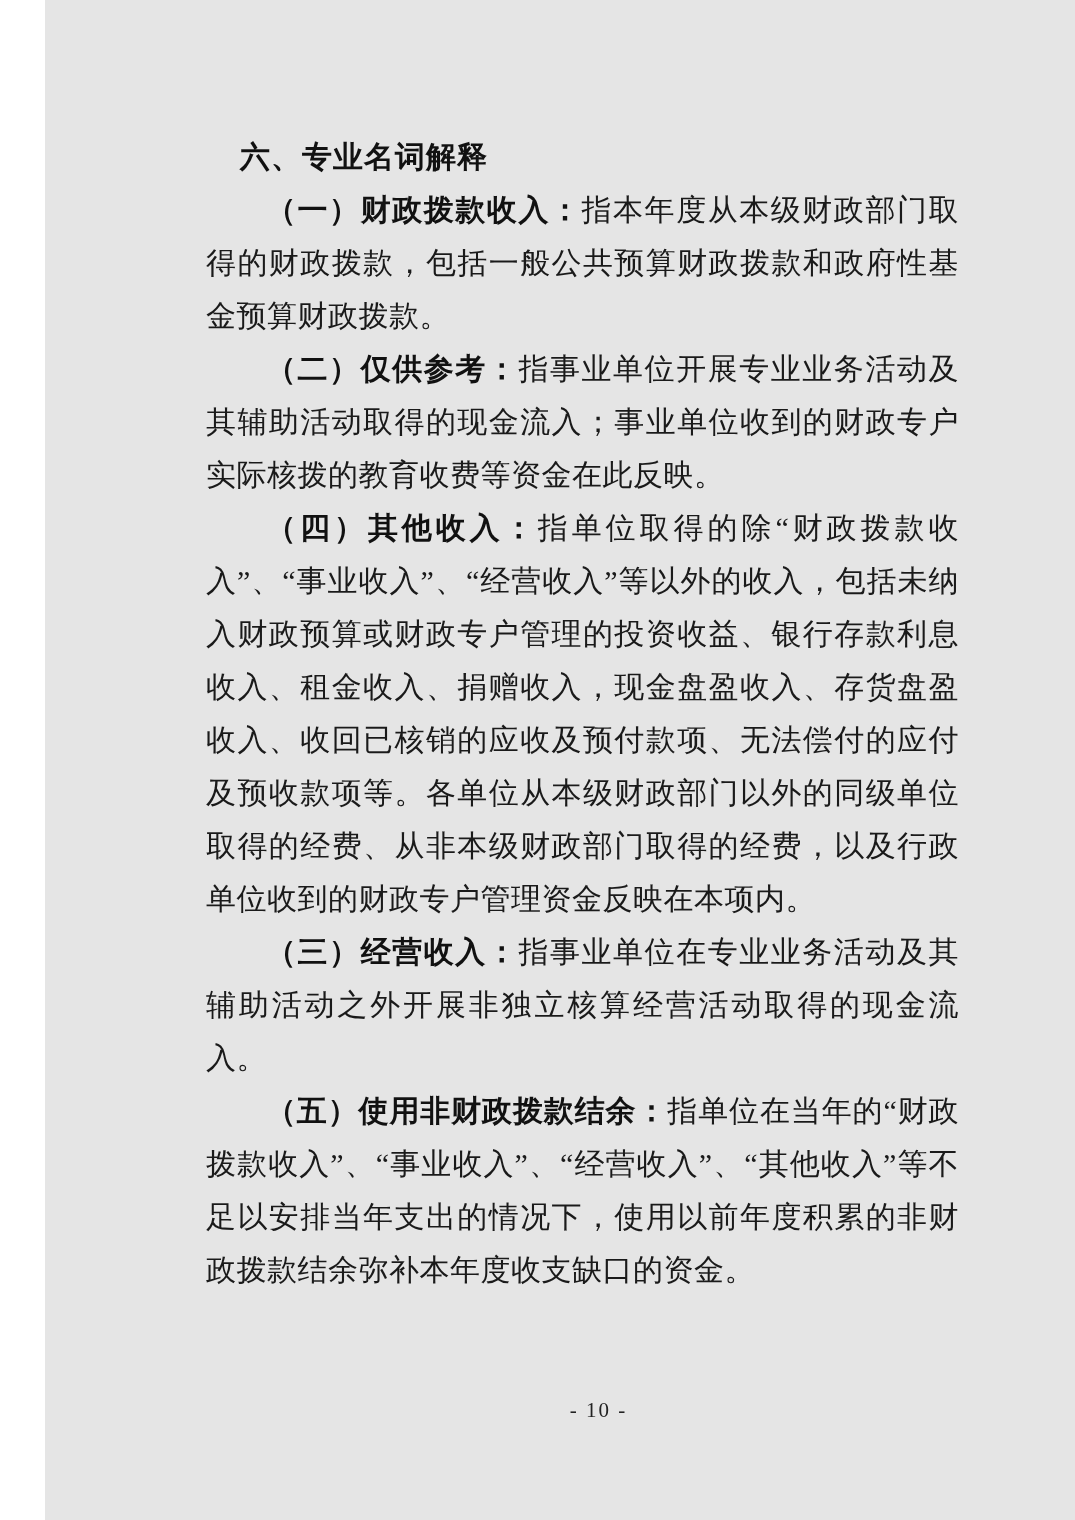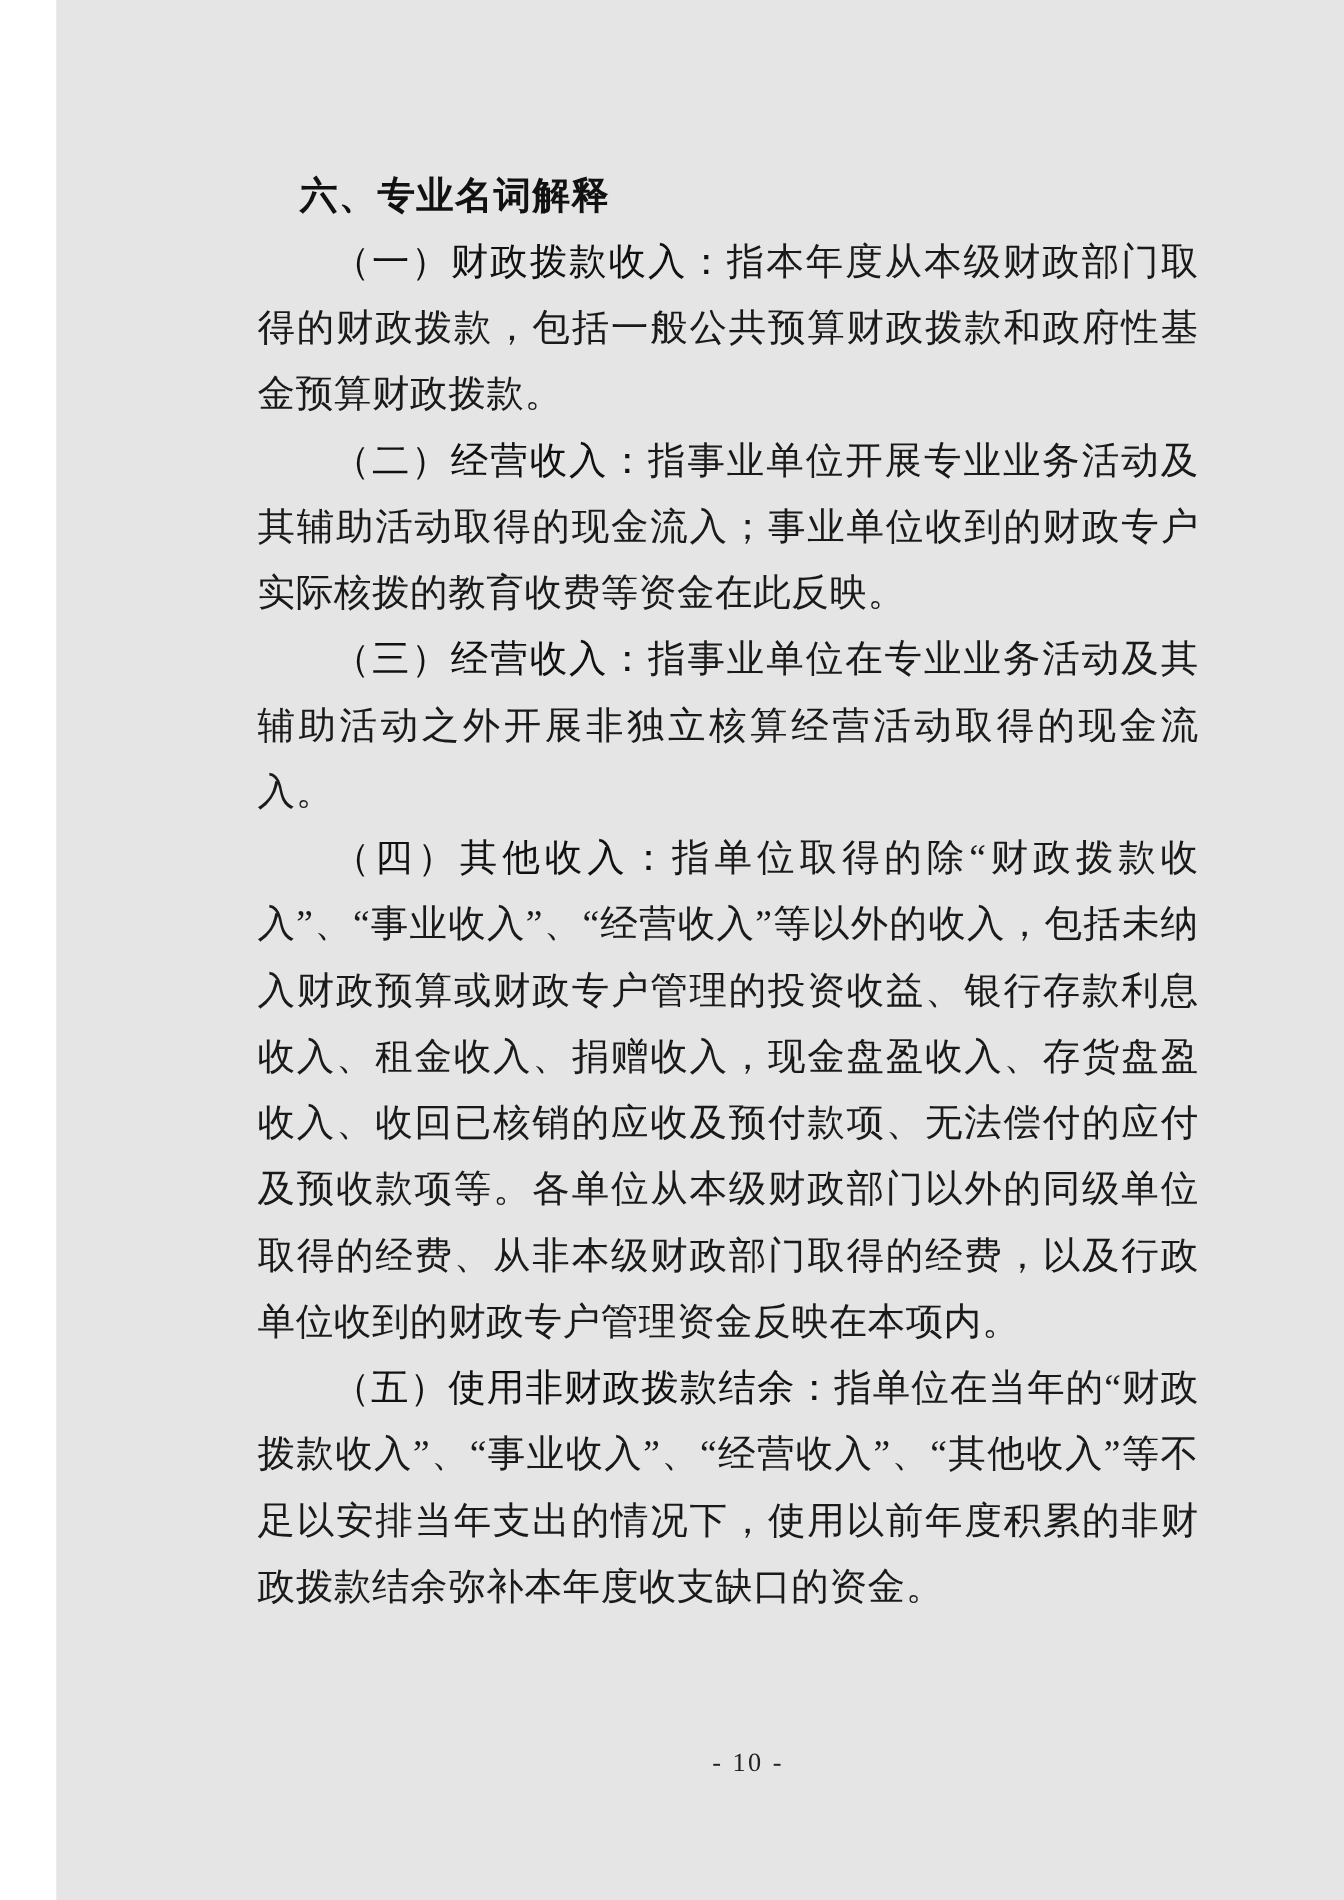--- a/index.html
+++ b/index.html
@@ -34,21 +34,21 @@
   }
   .para {
     margin: 0;
     font-size: 30px;
     line-height: 53px;
     text-align: justify;
     text-indent: 2em;
     letter-spacing: 0.5px;
   }
   .term-label {
-    font-weight: normal;
+    font-weight: bold;
     color: #111111;
   }
   .term-def {
     font-weight: normal;
   }
   .page-number {
     position: absolute;
     top: 1398px;
     left: 16px;
     width: 100%;
@@ -62,25 +62,25 @@
 <body>
 
 <div class="page">
   <div class="content">
 
     <h1 class="heading">六、专业名词解释</h1>
 
 
     <p class="para"><span class="term-label">（一）财政拨款收入：</span><span class="term-def">指本年度从本级财政部门取得的财政拨款，包括一般公共预算财政拨款和政府性基金预算财政拨款。</span></p>
 
-    <p class="para"><span class="term-label">（二）经营收入：</span><span class="term-def">指事业单位开展专业业务活动及其辅助活动取得的现金流入；事业单位收到的财政专户实际核拨的教育收费等资金在此反映。</span></p>
+    <p class="para"><span class="term-label">（二）仅供参考：</span><span class="term-def">指事业单位开展专业业务活动及其辅助活动取得的现金流入；事业单位收到的财政专户实际核拨的教育收费等资金在此反映。</span></p>
+
+    <p class="para"><span class="term-label">（四）其他收入：</span><span class="term-def">指单位取得的除“财政拨款收入”、“事业收入”、“经营收入”等以外的收入，包括未纳入财政预算或财政专户管理的投资收益、银行存款利息收入、租金收入、捐赠收入，现金盘盈收入、存货盘盈收入、收回已核销的应收及预付款项、无法偿付的应付及预收款项等。各单位从本级财政部门以外的同级单位取得的经费、从非本级财政部门取得的经费，以及行政单位收到的财政专户管理资金反映在本项内。</span></p>
 
     <p class="para"><span class="term-label">（三）经营收入：</span><span class="term-def">指事业单位在专业业务活动及其辅助活动之外开展非独立核算经营活动取得的现金流入。</span></p>
-
-    <p class="para"><span class="term-label">（四）其他收入：</span><span class="term-def">指单位取得的除“财政拨款收入”、“事业收入”、“经营收入”等以外的收入，包括未纳入财政预算或财政专户管理的投资收益、银行存款利息收入、租金收入、捐赠收入，现金盘盈收入、存货盘盈收入、收回已核销的应收及预付款项、无法偿付的应付及预收款项等。各单位从本级财政部门以外的同级单位取得的经费、从非本级财政部门取得的经费，以及行政单位收到的财政专户管理资金反映在本项内。</span></p>
 
     <p class="para"><span class="term-label">（五）使用非财政拨款结余：</span><span class="term-def">指单位在当年的“财政拨款收入”、“事业收入”、“经营收入”、“其他收入”等不足以安排当年支出的情况下，使用以前年度积累的非财政拨款结余弥补本年度收支缺口的资金。</span></p>
 
 
   </div>
 
   <div class="page-number">- 10 -</div>
 </div>
 
 </body></html>

